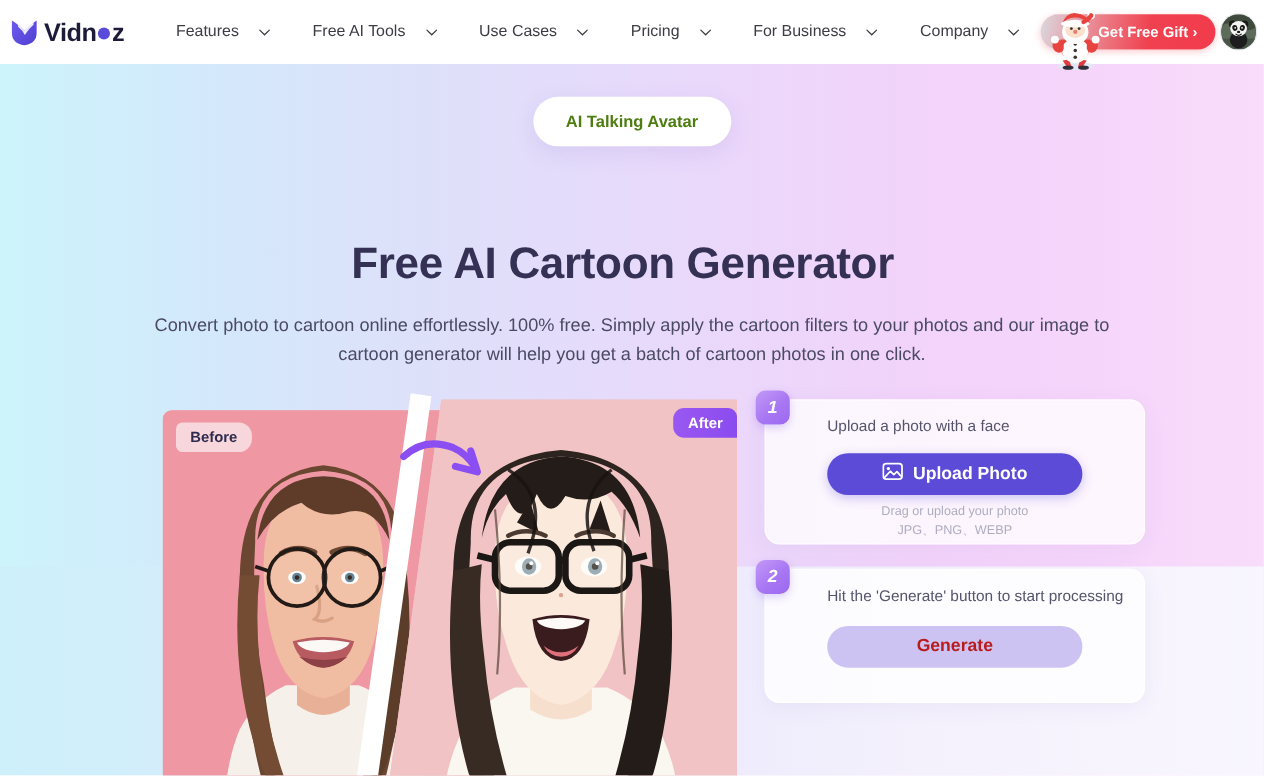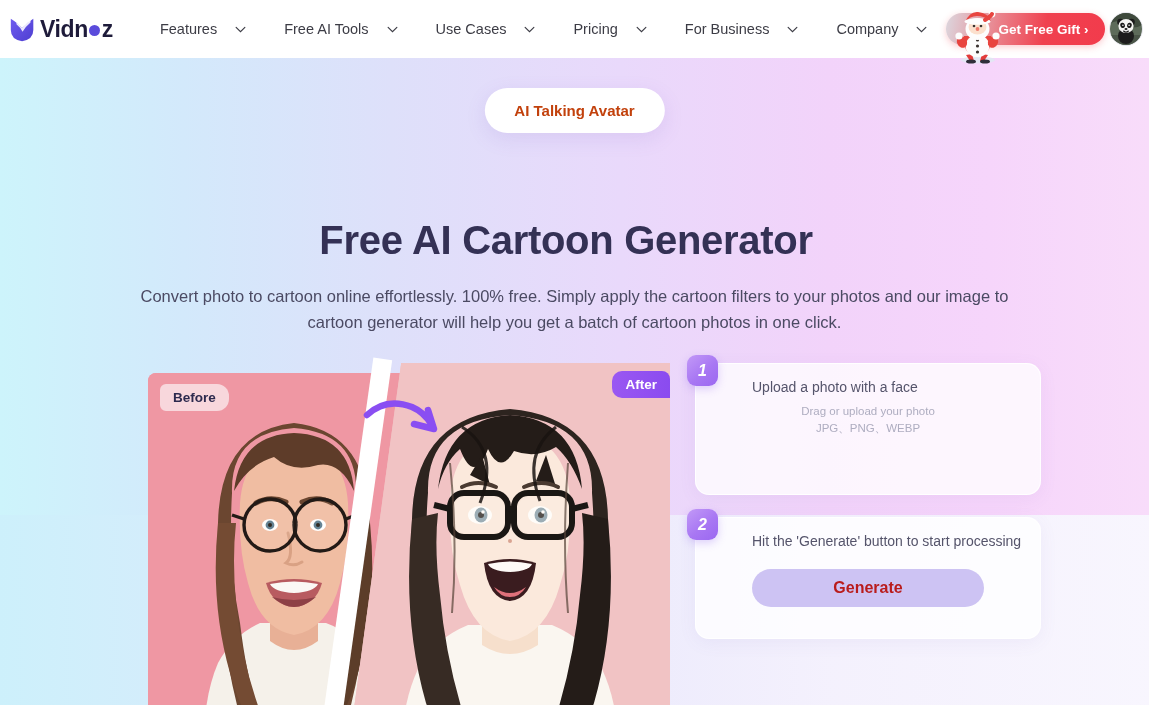--- a/index.html
+++ b/index.html
@@ -141,21 +141,21 @@
     border-radius: 26px;
     padding: 6px;
     display: flex;
     align-items: center;
     box-shadow: 0 6px 20px rgba(120,90,190,0.13);
     z-index: 6;
   }
   .tab {
     font-size: 15px;
     font-weight: bold;
-    color: #c2410c;
+    color: #4d7c0f;
     padding: 9px 24px;
     border-radius: 20px;
     cursor: pointer;
     white-space: nowrap;
     line-height: 1;
   }
   .tab.active {
     background: linear-gradient(95deg, #9a51f0 0%, #8b4ef0 50%, #7f48ee 100%);
     color: #ffffff;
     box-shadow: 0 3px 10px rgba(140,80,240,0.35);
@@ -542,20 +542,30 @@
         <path d="M52 33 L72 38 L66 19" fill="none" stroke="#8a4ef2" stroke-width="6.5" stroke-linecap="round" stroke-linejoin="round"></path>
       </svg>
     </span>
   </div>
 
   <div class="panel">
 
     <div class="card card-1">
       <div class="step-badge">1</div>
       <div class="step-text">Upload a photo with a face</div>
+      <button class="upload-btn">
+        <span>
+          <svg width="19" height="17" viewBox="0 0 19 17">
+            <rect x="1" y="1.5" width="17" height="14" rx="2.6" fill="none" stroke="#ffffff" stroke-width="1.6"></rect>
+            <circle cx="5.6" cy="6" r="1.5" fill="#ffffff"></circle>
+            <path d="M2.4 13.8 L7.4 8.4 L10.6 11.4 L13.4 8.8 L16.8 12.6" fill="none" stroke="#ffffff" stroke-width="1.6" stroke-linecap="round" stroke-linejoin="round"></path>
+          </svg>
+        </span>
+        <span>Upload Photo</span>
+      </button>
       <div class="hint">
         <div>Drag or upload your photo</div>
         <div>JPG、PNG、WEBP</div>
       </div>
     </div>
 
     <div class="card card-2">
       <div class="step-badge">2</div>
       <div class="step-text">Hit the 'Generate' button to start processing</div>
       <button class="gen-btn">Generate</button>

